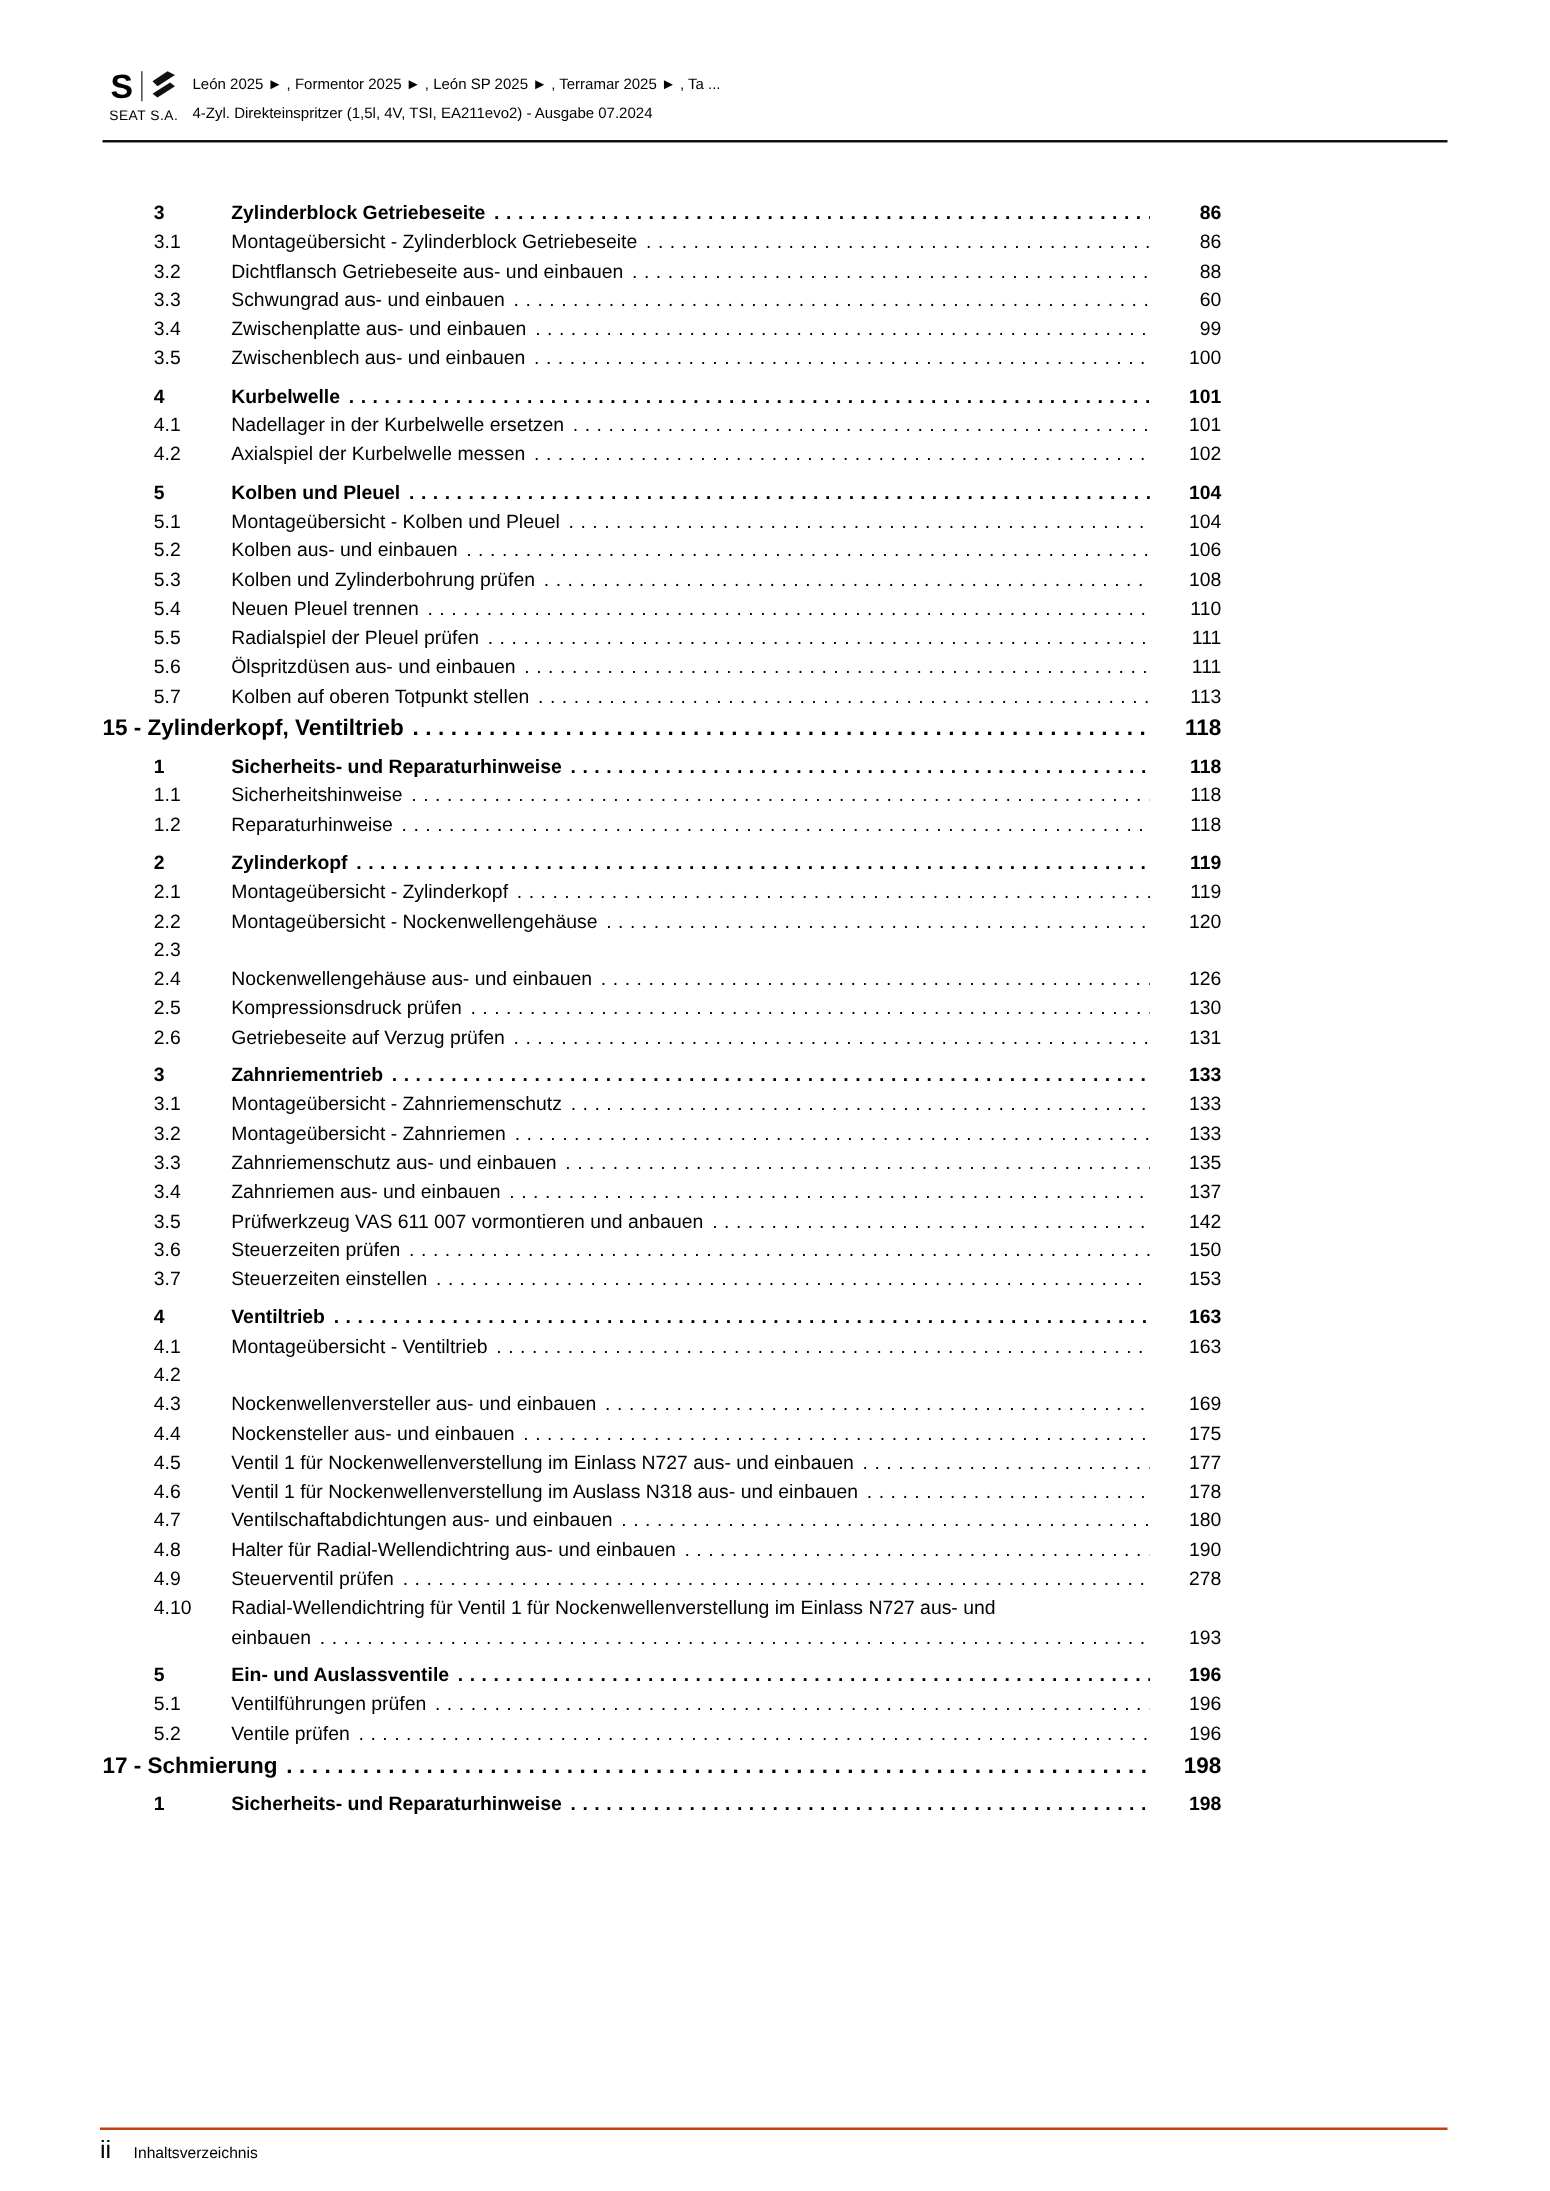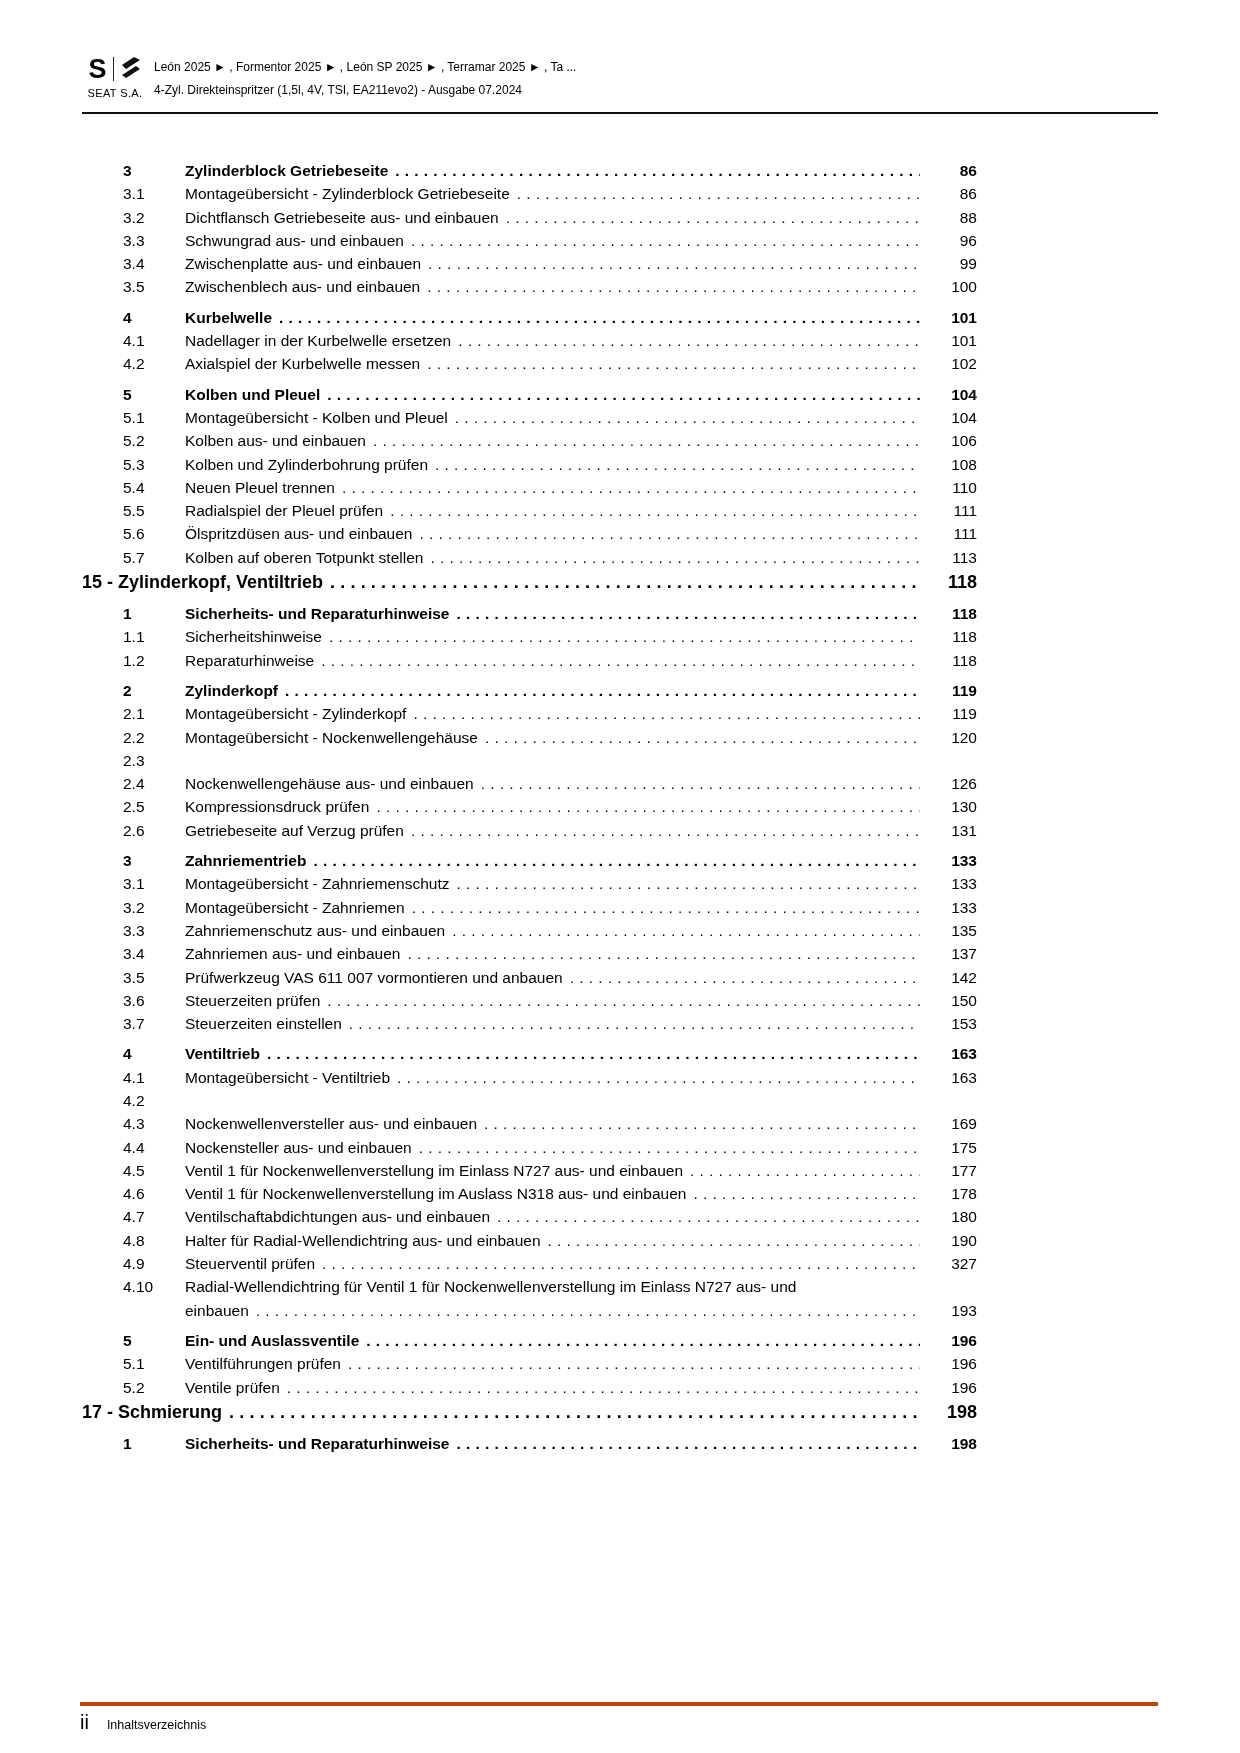--- a/index.html
+++ b/index.html
@@ -73,21 +73,21 @@
     content: "........................................................................................................................................................";
   }
   .page-num { flex: none; width: 57px; text-align: right; }
 
   
   .footer {
     position: absolute;
     left: 80px;
     top: 1702px;
     width: 1078px;
-    border-top: 4px solid #c2410c;
+    border-top: 2px solid #c2410c;
     padding-top: 5px;
     display: flex;
     align-items: baseline;
   }
   .footer-page { font-size: 20px; line-height: 1.1; }
   .footer-label { font-size: 12.5px; margin-left: 18px; }
 </style>
 </head>
 <body>
 
@@ -143,21 +143,21 @@
             <span class="page-num">88</span>
           </span>
         </span>
       </div>
       <div class="row item">
         <span class="num">3.3</span>
         <span class="body">
           <span class="lline">
             <span class="title">Schwungrad aus- und einbauen</span>
             <span class="dots"></span>
-            <span class="page-num">96</span>
+            <span class="page-num">60</span>
           </span>
         </span>
       </div>
       <div class="row item">
         <span class="num">3.4</span>
         <span class="body">
           <span class="lline">
             <span class="title">Zwischenplatte aus- und einbauen</span>
             <span class="dots"></span>
             <span class="page-num">99</span>
@@ -548,21 +548,21 @@
             <span class="page-num">190</span>
           </span>
         </span>
       </div>
       <div class="row item">
         <span class="num">4.9</span>
         <span class="body">
           <span class="lline">
             <span class="title">Steuerventil prüfen</span>
             <span class="dots"></span>
-            <span class="page-num">327</span>
+            <span class="page-num">278</span>
           </span>
         </span>
       </div>
       <div class="row item">
         <span class="num">4.10</span>
         <span class="body">
           <span class="tline">Radial-Wellendichtring für Ventil 1 für Nockenwellenverstellung im Einlass N727 aus- und</span>
           <span class="lline">
             <span class="title">einbauen</span>
             <span class="dots"></span>

